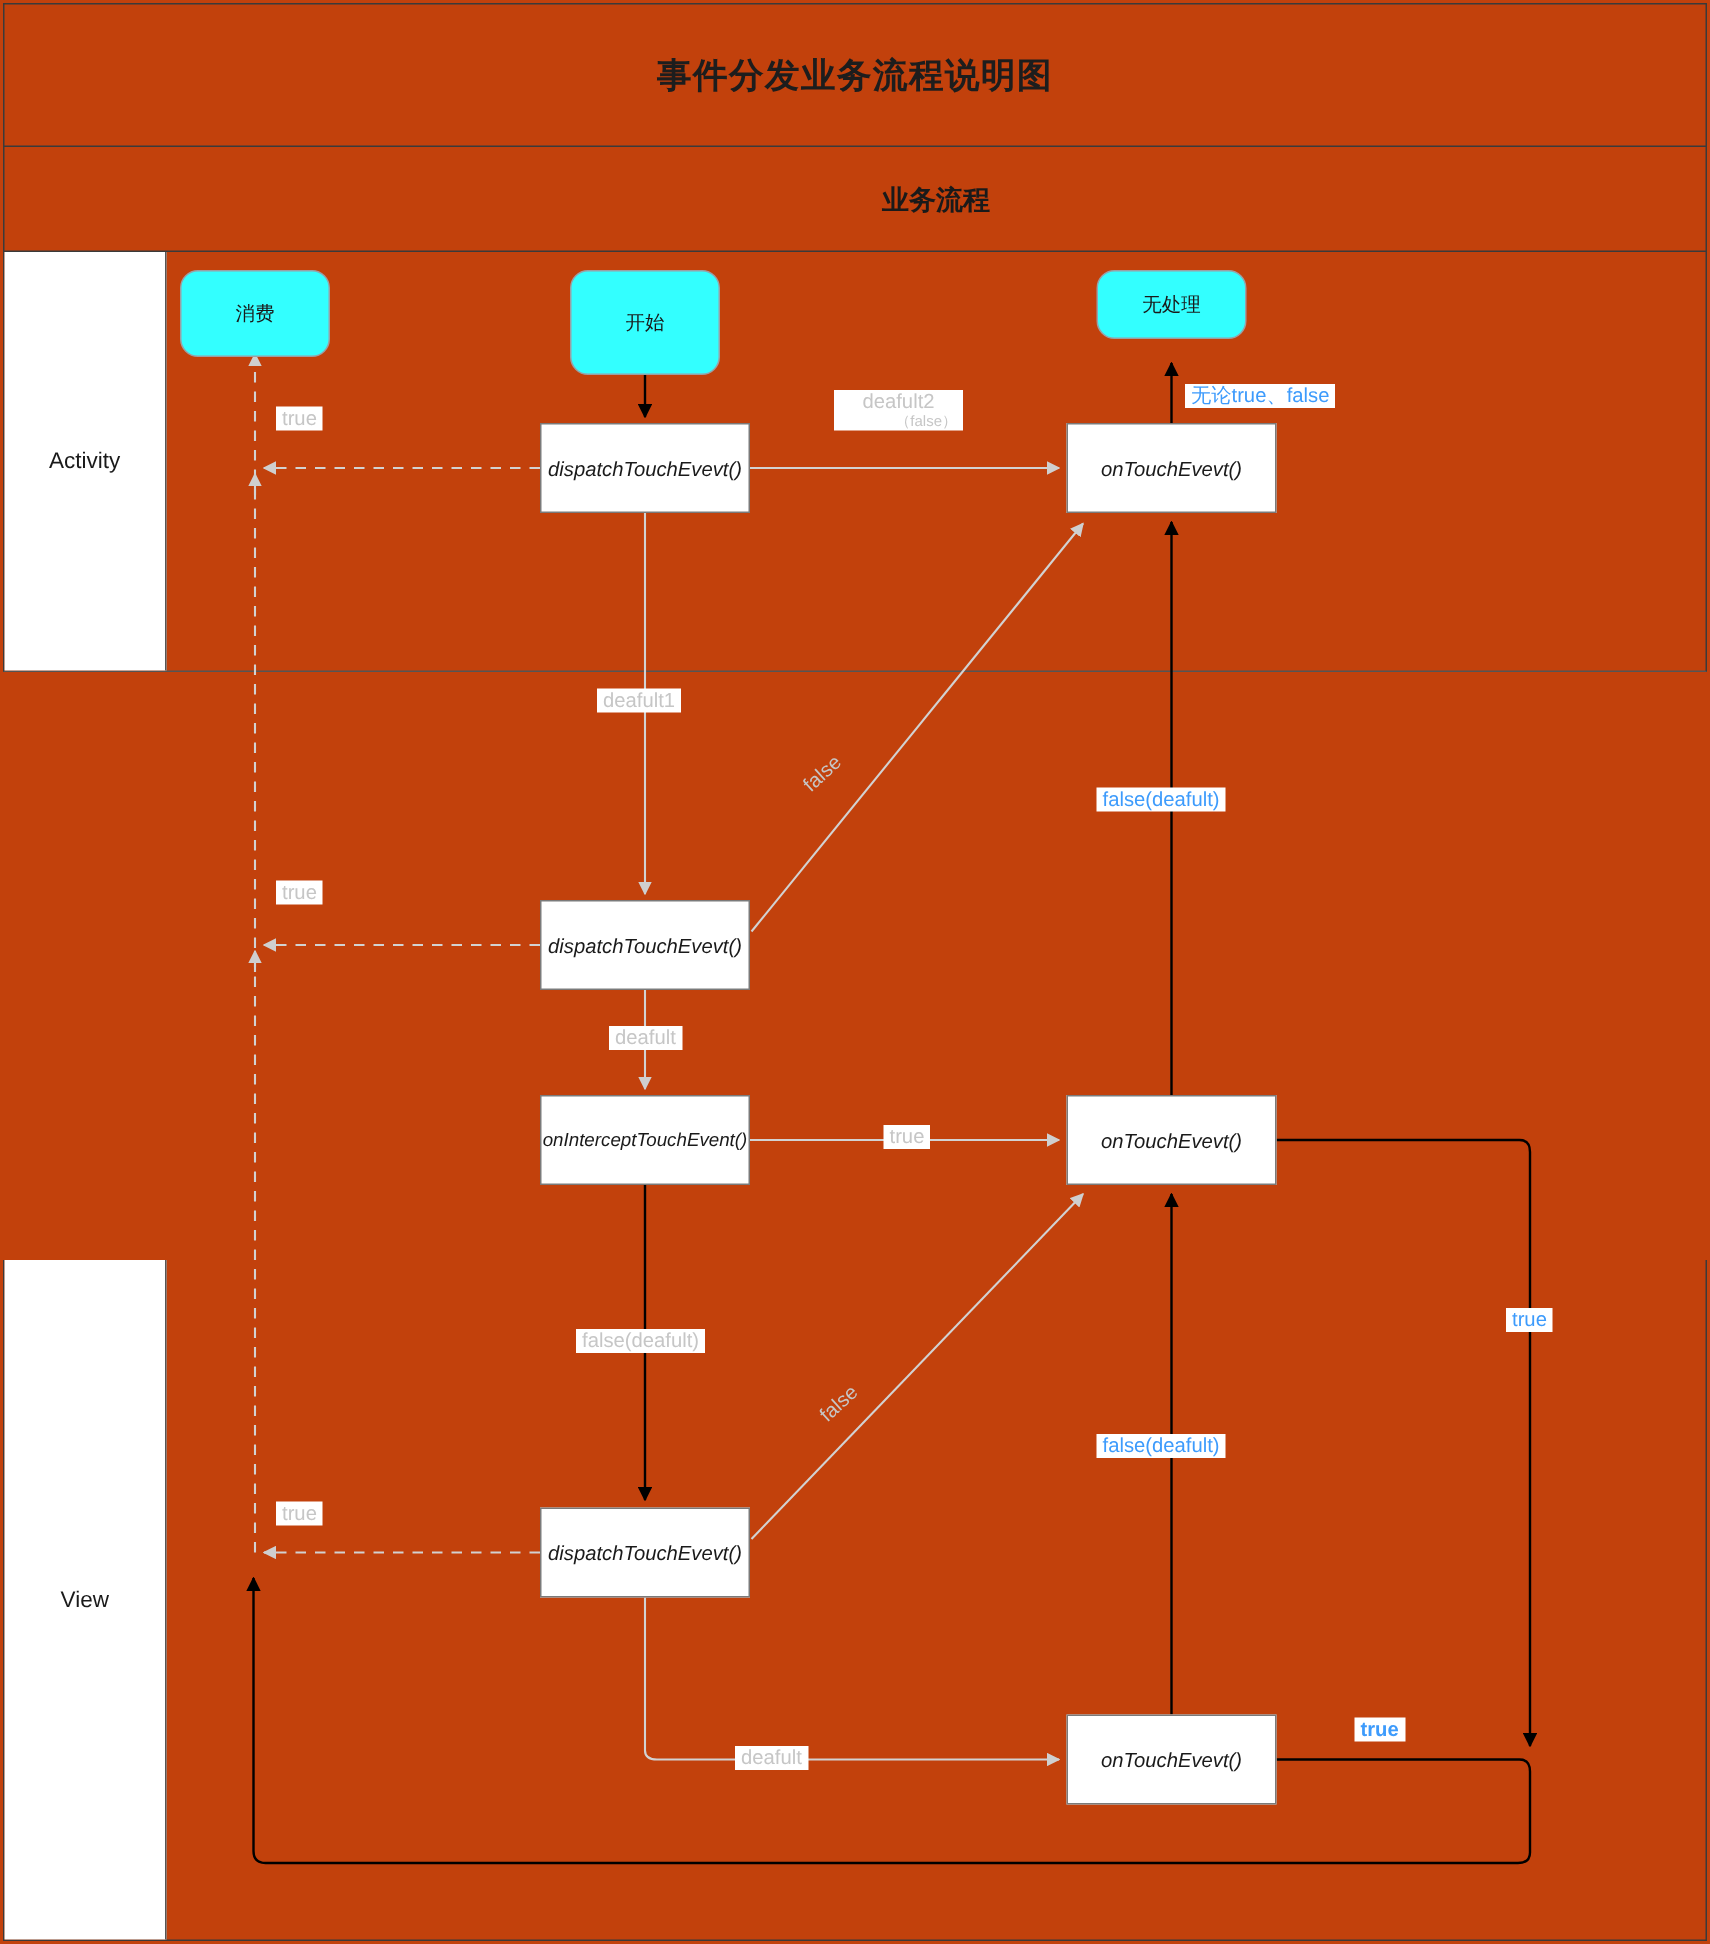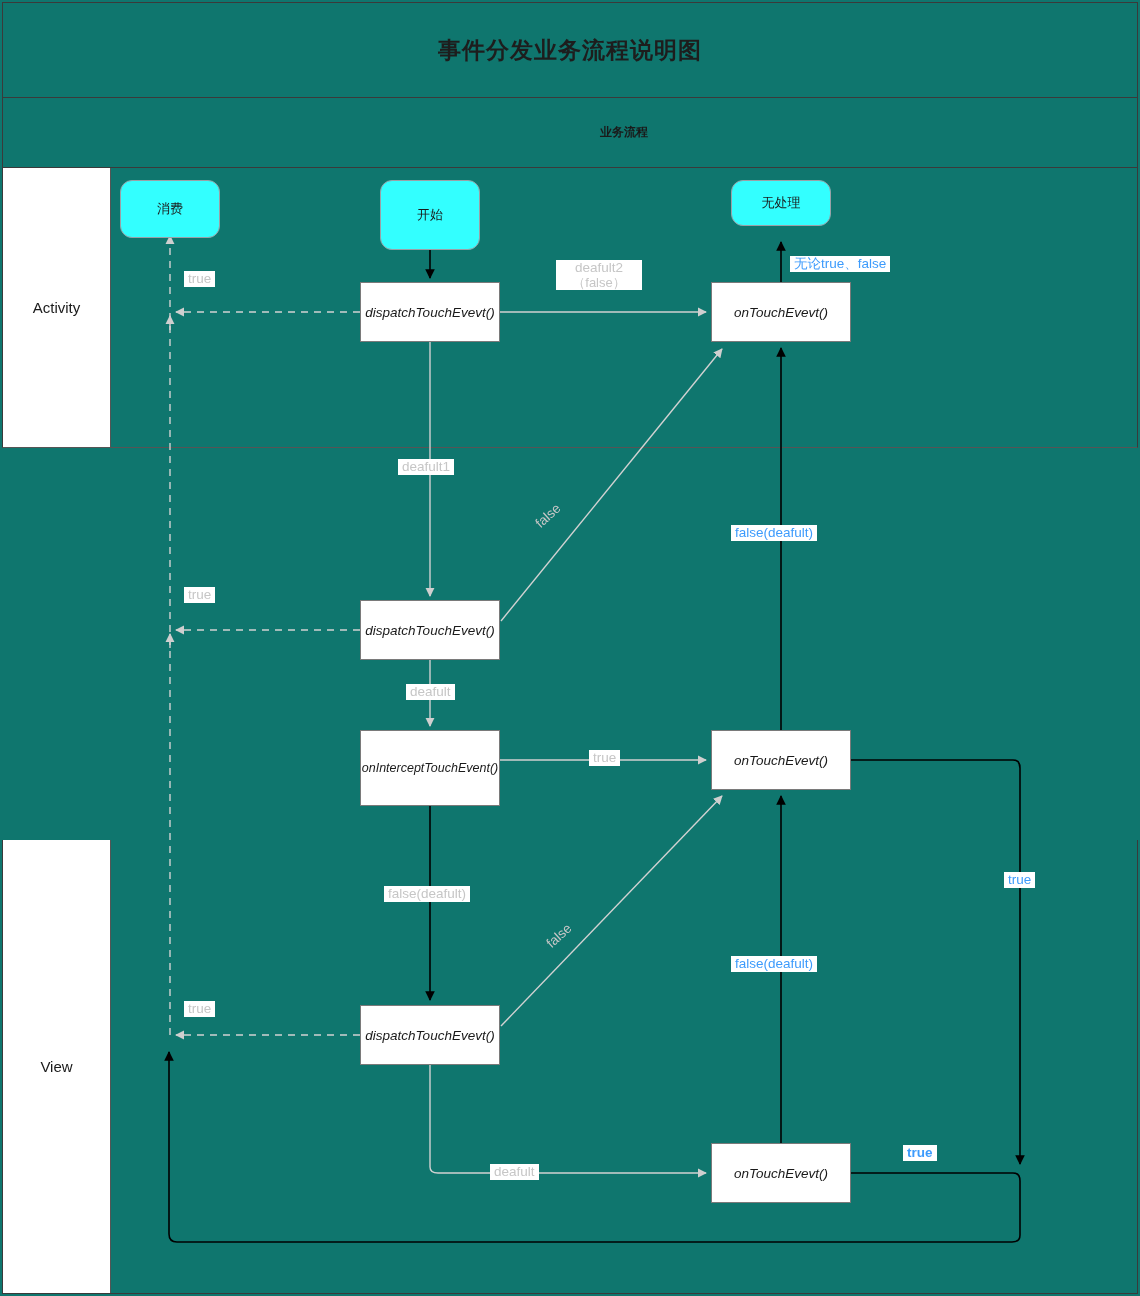--- a/index.html
+++ b/index.html
@@ -10,21 +10,21 @@
   }
   body {
     font-family: "Liberation Sans", "DejaVu Sans", sans-serif;
     color: #1a1a1a;
   }
   #page {
     position: relative;
     width: 1140px;
     height: 1296px;
     overflow: hidden;
-    background: #0f766e;
+    background: #c2410c;
   }
 
   
   .title-cell {
     position: absolute;
     left: 2px;
     top: 2px;
     width: 1136px;
     height: 96px;
     border: 1.5px solid #3a3a3a;
@@ -66,21 +66,21 @@
   }
   .header-flow {
     position: absolute;
     left: 108px;
     top: 0;
     right: 0;
     height: 100%;
     display: flex;
     align-items: center;
     justify-content: center;
-    font-size: 12px;
+    font-size: 18px;
     font-weight: bold;
   }
 
   .lane {
     position: absolute;
     left: 2px;
     width: 1136px;
     box-sizing: border-box;
     border-left: 1.5px solid #3a3a3a;
     border-right: 1.5px solid #3a3a3a;
@@ -151,21 +151,21 @@
   }
   .elabel.grey  { color: #c6c6c6; }
   .elabel.blue  { color: #3d9bfc; }
   .elabel.blue-b{ color: #3d9bfc; font-weight: bold; }
   .elabel.center { text-align: center; }
   .elabel.rot {
     transform: rotate(-42deg);
     transform-origin: center center;
     background: transparent;
   }
-  .elabel .sub { font-size: 13px; display: block; }
+  .elabel .sub { font-size: 10px; display: block; text-align: right; }
 </style>
 </head>
 <body>
 
 <div id="page">
 
   <div class="title-cell">
     <div class="title-text">事件分发业务流程说明图</div>
   </div>
 
@@ -230,21 +230,21 @@
   </svg>
 
   <div class="node term" style="left:120px;top:180px;width:100px;height:58px;">消费</div>
   <div class="node term" style="left:380px;top:180px;width:100px;height:70px;">开始</div>
   <div class="node term" style="left:731px;top:180px;width:100px;height:46px;">无处理</div>
 
   <div class="node proc" style="left:360px;top:282px;width:140px;height:60px;">dispatchTouchEvevt()</div>
   <div class="node proc" style="left:711px;top:282px;width:140px;height:60px;">onTouchEvevt()</div>
 
   <div class="node proc" style="left:360px;top:600px;width:140px;height:60px;">dispatchTouchEvevt()</div>
-  <div class="node proc" style="left:360px;top:730px;width:140px;height:76px;font-size:12.5px;">onInterceptTouchEvent()</div>
+  <div class="node proc" style="left:360px;top:730px;width:140px;height:60px;font-size:12.5px;">onInterceptTouchEvent()</div>
   <div class="node proc" style="left:711px;top:730px;width:140px;height:60px;">onTouchEvevt()</div>
 
   <div class="node proc" style="left:360px;top:1005px;width:140px;height:60px;">dispatchTouchEvevt()</div>
   <div class="node proc" style="left:711px;top:1143px;width:140px;height:60px;">onTouchEvevt()</div>
 
   <div class="elabel grey" style="left:184px;top:271px;">true</div>
 
   <div class="elabel grey center" style="left:556px;top:260px;width:78px;">
     <span>deafult2</span>
     <span class="sub">（false）</span>

